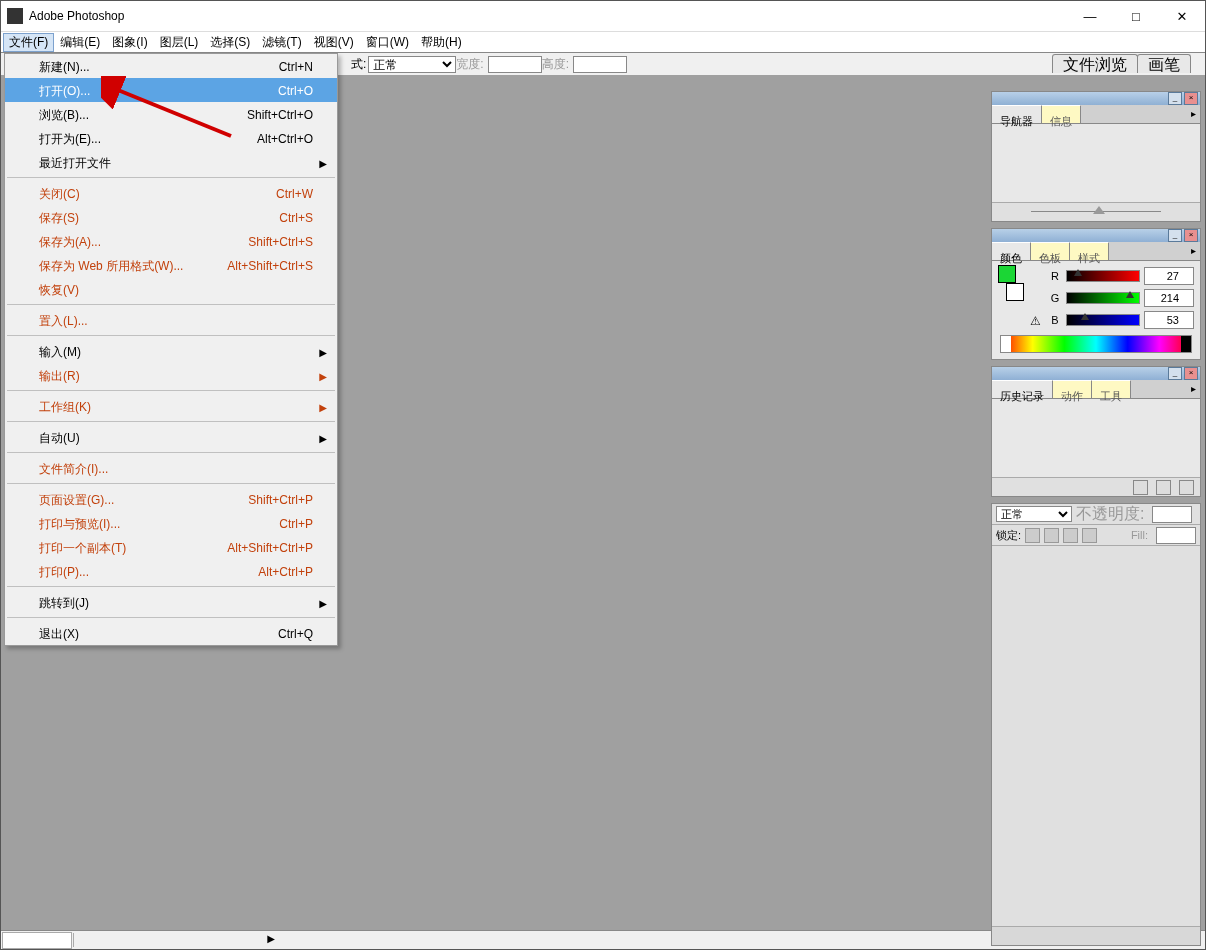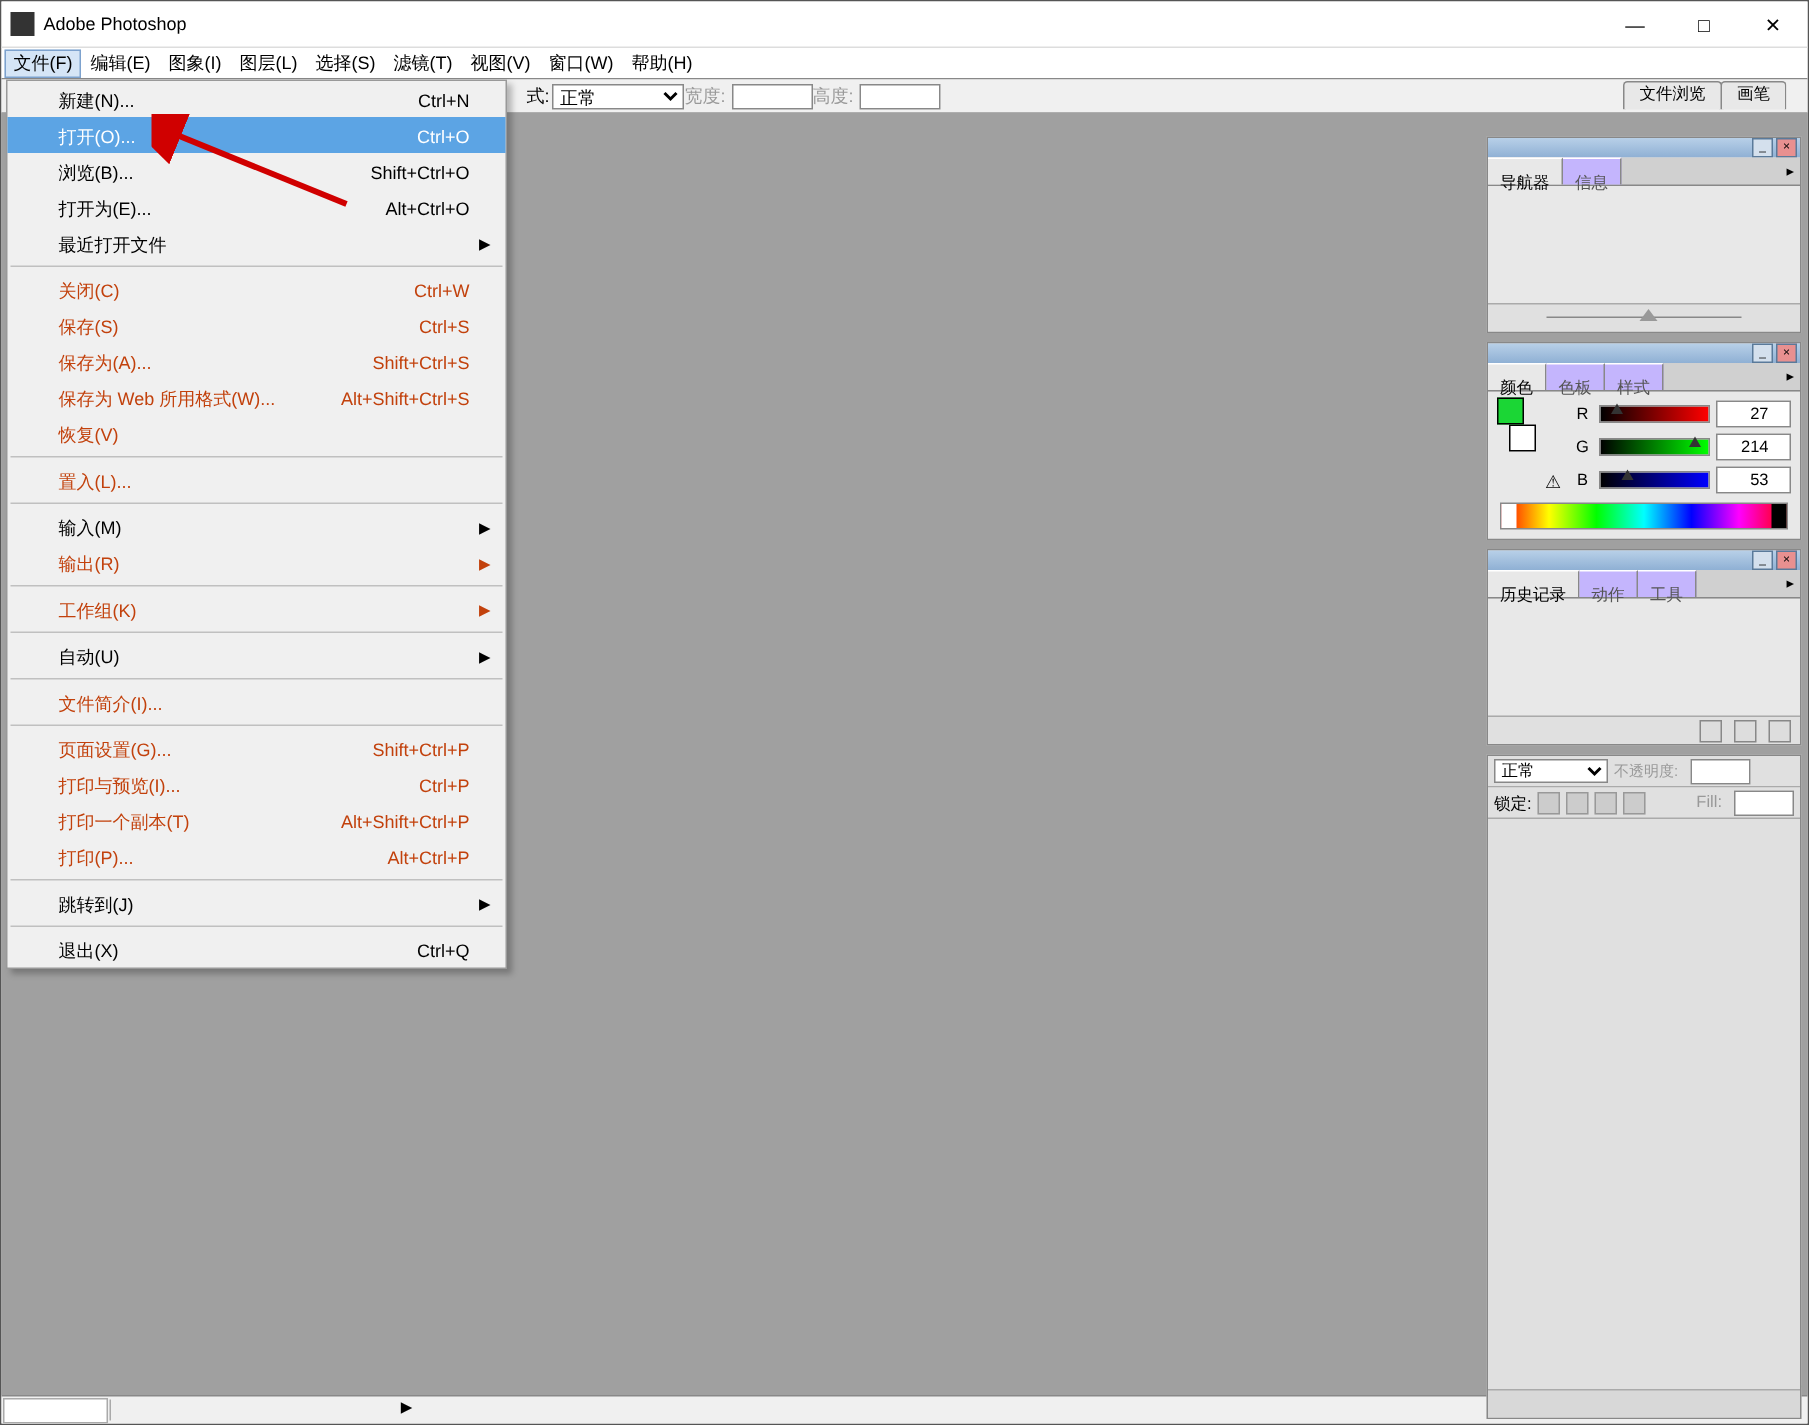--- a/index.html
+++ b/index.html
@@ -11,38 +11,38 @@
 .win-btn{width:46px;height:30px;display:flex;align-items:center;justify-content:center;font-size:13px;color:#000}
 .menubar{height:20px;background:#fff;display:flex;align-items:center;padding:0 2px;border-bottom:1px solid #888}
 .menu-item{padding:1px 6px;font-size:12px;color:#000}
 .menu-item.active{background:#d5e5f6;border:1px solid #7da2ce;padding:0 5px}
 .toolbar{height:22px;background:#f0f0f0;border-bottom:1px solid #888;display:flex;align-items:center;position:relative}
 .tool-label{font-size:12px;color:#000;margin-left:350px}
 .tool-select{width:88px;height:17px;border:1px solid #888;font-size:12px;background:#fff;margin-left:2px}
 .tool-grey{color:#999;font-size:12px}
 .tool-box{width:52px;height:15px;border:1px solid #888;background:#fff;margin-left:4px;display:inline-block}
 .side-tabs{position:absolute;right:15px;top:1px;display:flex}
-.tab{height:18px;padding:0 10px;font-size:11px;border:1px solid #888;border-bottom:none;background:#e8e8e8;border-top-left-radius:3px;border-top-right-radius:3px;margin-right:-1px}
+.tab{height:18px;padding:0 10px;font-size:16px;border:1px solid #888;border-bottom:none;background:#e8e8e8;border-top-left-radius:3px;border-top-right-radius:3px;margin-right:-1px}
 .workspace{position:absolute;top:74px;left:0;right:0;bottom:18px;background:#a0a0a0}
 .dropdown{position:absolute;left:3px;top:52px;width:332px;background:#f0f0f0;border:1px solid #999;box-shadow:3px 3px 4px rgba(0,0,0,0.25);z-index:100}
 .dd-item{height:22px;display:flex;align-items:center;padding:2px 24px 0 34px;font-size:12px;position:relative;color:#000}
 .dd-item.disabled{color:#c2410c}
 .dd-item.highlight{background:#5ca4e4;color:#fff}
 .dd-shortcut{position:absolute;right:24px}
 .dd-arrow{position:absolute;right:10px;font-size:10px}
 .dd-sep{height:1px;background:#c0c0c0;margin:3px 2px}
 .red-arrow{position:absolute;left:100px;top:75px;z-index:200;pointer-events:none}
 .panels{position:absolute;right:4px;top:90px;width:210px;z-index:50}
 .panel{background:#e8e8e8;border:1px solid #888;margin-bottom:6px}
 .panel-tb{height:13px;background:linear-gradient(#b8d0e8,#8fb0d4);display:flex;justify-content:flex-end;align-items:center;padding-right:2px}
 .pbtn{width:12px;height:11px;background:#d4e0ed;border:1px solid #5a7a9a;margin-left:2px;font-size:8px;line-height:9px;text-align:center}
 .pbtn.close{background:#e89090}
 .panel-tabs{height:18px;display:flex;background:#d0d0d0;border-bottom:1px solid #888;position:relative}
 .ptab{padding:8px 8px;font-size:11px;border-right:1px solid #888;background:#e8e8e8;border-top:1px solid #fff}
-.ptab.inactive{background:#c4b5fd;color:#555}
+.ptab.inactive{background:#fef9c3;color:#555}
 .ptab-menu{position:absolute;right:4px;top:3px;font-size:10px}
 .panel-body{background:#e8e8e8}
 .nav-body{height:78px;background:#e8e8e8}
 .nav-foot{height:18px;background:#e0e0e0;border-top:1px solid #aaa;display:flex;align-items:center;justify-content:center}
 .nav-slider{width:130px;height:6px;position:relative}
 .nav-track{position:absolute;top:2px;left:0;right:0;height:1px;background:#888}
 .nav-thumb{position:absolute;left:62px;top:-3px;width:0;height:0;border-left:6px solid transparent;border-right:6px solid transparent;border-bottom:8px solid #999}
 .color-body{padding:4px 6px}
 .fg-bg{width:26px;height:36px;position:relative;margin-right:6px}
 .fg{position:absolute;width:16px;height:16px;border:1px solid #000;background:#1bd635;left:0;top:0}
@@ -58,21 +58,21 @@
 .c-input{width:32px;height:14px;border:1px solid #888;font-size:11px;text-align:right;padding-right:14px;background:#fff}
 .warn-icon{width:14px;height:12px;margin-right:4px}
 .spectrum{height:16px;background:linear-gradient(to right,#f00,#ff0,#0f0,#0ff,#00f,#f0f,#f00);margin:4px 2px 2px;border:1px solid #888;position:relative}
 .spectrum::before{content:"";position:absolute;left:0;top:0;bottom:0;width:10px;background:#fff}
 .spectrum::after{content:"";position:absolute;right:0;top:0;bottom:0;width:10px;background:#000}
 .hist-body{height:78px;background:#e8e8e8}
 .hist-foot{height:18px;background:#e0e0e0;border-top:1px solid #aaa;display:flex;justify-content:flex-end;align-items:center;padding-right:6px;gap:8px}
 .tiny-icon{width:13px;height:13px;border:1px solid #888;background:#ddd}
 .layer-opts{height:20px;background:#e0e0e0;display:flex;align-items:center;padding:0 4px;gap:4px;border-bottom:1px solid #aaa}
 .layer-select{width:76px;height:16px;border:1px solid #888;font-size:11px;background:#fff}
-.layer-lbl{font-size:10px;color:#999}
+.layer-lbl{font-size:16px;color:#999}
 .layer-lock{height:20px;background:#e0e0e0;display:flex;align-items:center;padding:0 4px;gap:4px;border-bottom:1px solid #aaa;font-size:11px}
 .lock-icon{width:13px;height:13px;background:#ccc;border:1px solid #999}
 .fill-lbl{margin-left:auto;color:#999;font-size:11px}
 .layer-list{height:380px;background:#e0e0e0}
 .layer-foot{height:18px;background:#d8d8d8;border-top:1px solid #aaa}
 .statusbar{position:absolute;bottom:0;left:0;right:0;height:18px;background:#f0f0f0;border-top:1px solid #888;display:flex}
 .status-box{width:68px;height:15px;border:1px solid #aaa;margin:1px;background:#fff}
 .status-sep{width:1px;background:#aaa;margin:2px 0}
 .status-arrow{width:14px;text-align:center;line-height:16px;font-size:10px}
 .watermark{position:absolute;right:4px;bottom:2px;display:flex;align-items:center;gap:4px;font-size:11px}

